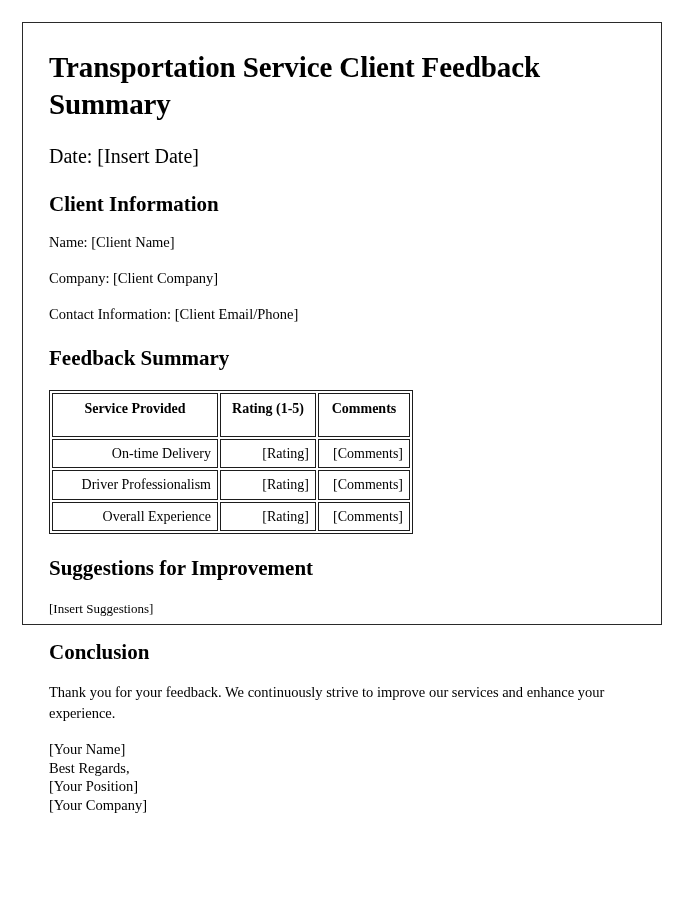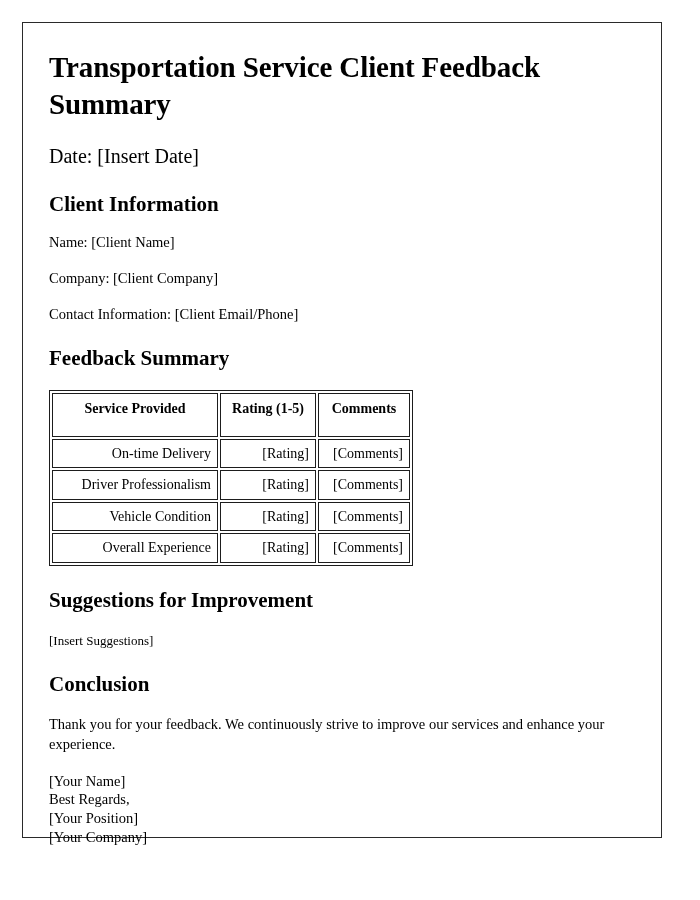--- a/index.html
+++ b/index.html
@@ -15,21 +15,21 @@
     color: #000000;
     overflow: hidden;
   }
 
   
   .page-frame {
     position: absolute;
     left: 22px;
     top: 22px;
     width: 640px;
-    height: 816px;
+    height: 603px;
     box-sizing: border-box;
     border: 1px solid #2a2a2a;
     background: #ffffff;
   }
 
   .page-body {
     padding: 26px 26px 0 26px;
   }
 
   
@@ -160,25 +160,20 @@
             <td>On-time Delivery</td>
             <td>[Rating]</td>
             <td>[Comments]</td>
           </tr>
           <tr>
             <td>Driver Professionalism</td>
             <td>[Rating]</td>
             <td>[Comments]</td>
           </tr>
           <tr>
-            <td>Vehicle Condition</td>
-            <td>[Rating]</td>
-            <td>[Comments]</td>
-          </tr>
-          <tr>
             <td>Overall Experience</td>
             <td>[Rating]</td>
             <td>[Comments]</td>
           </tr>
         </tbody>
       </table>
     </div>
 
     <h2 class="section-heading">Suggestions for Improvement</h2>
 

